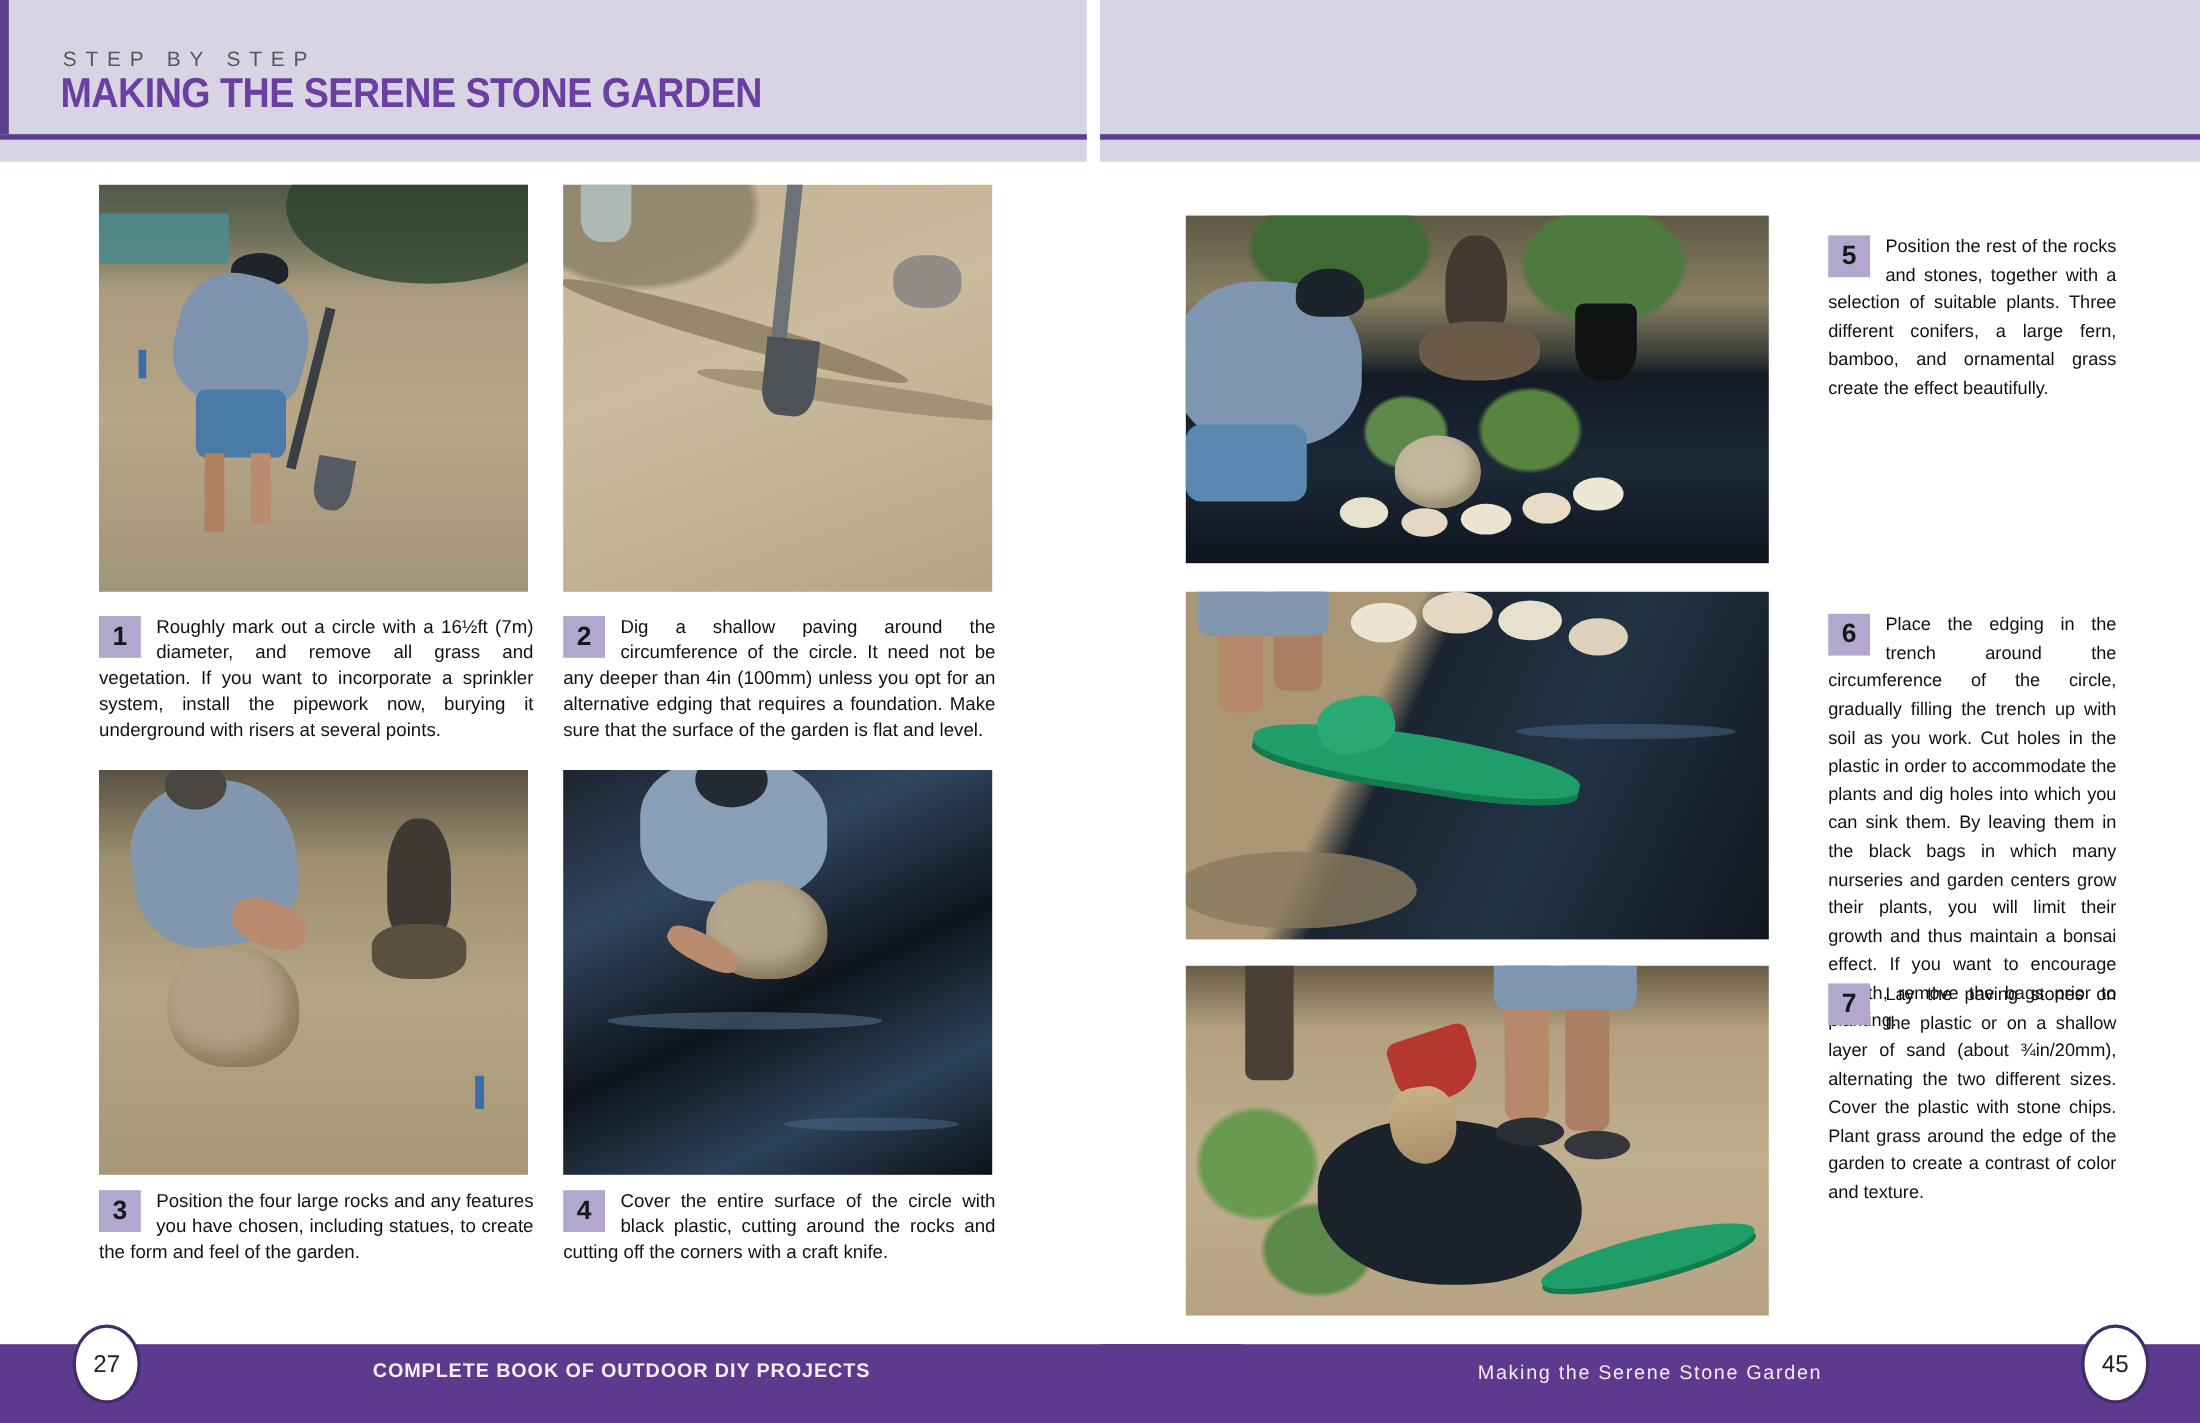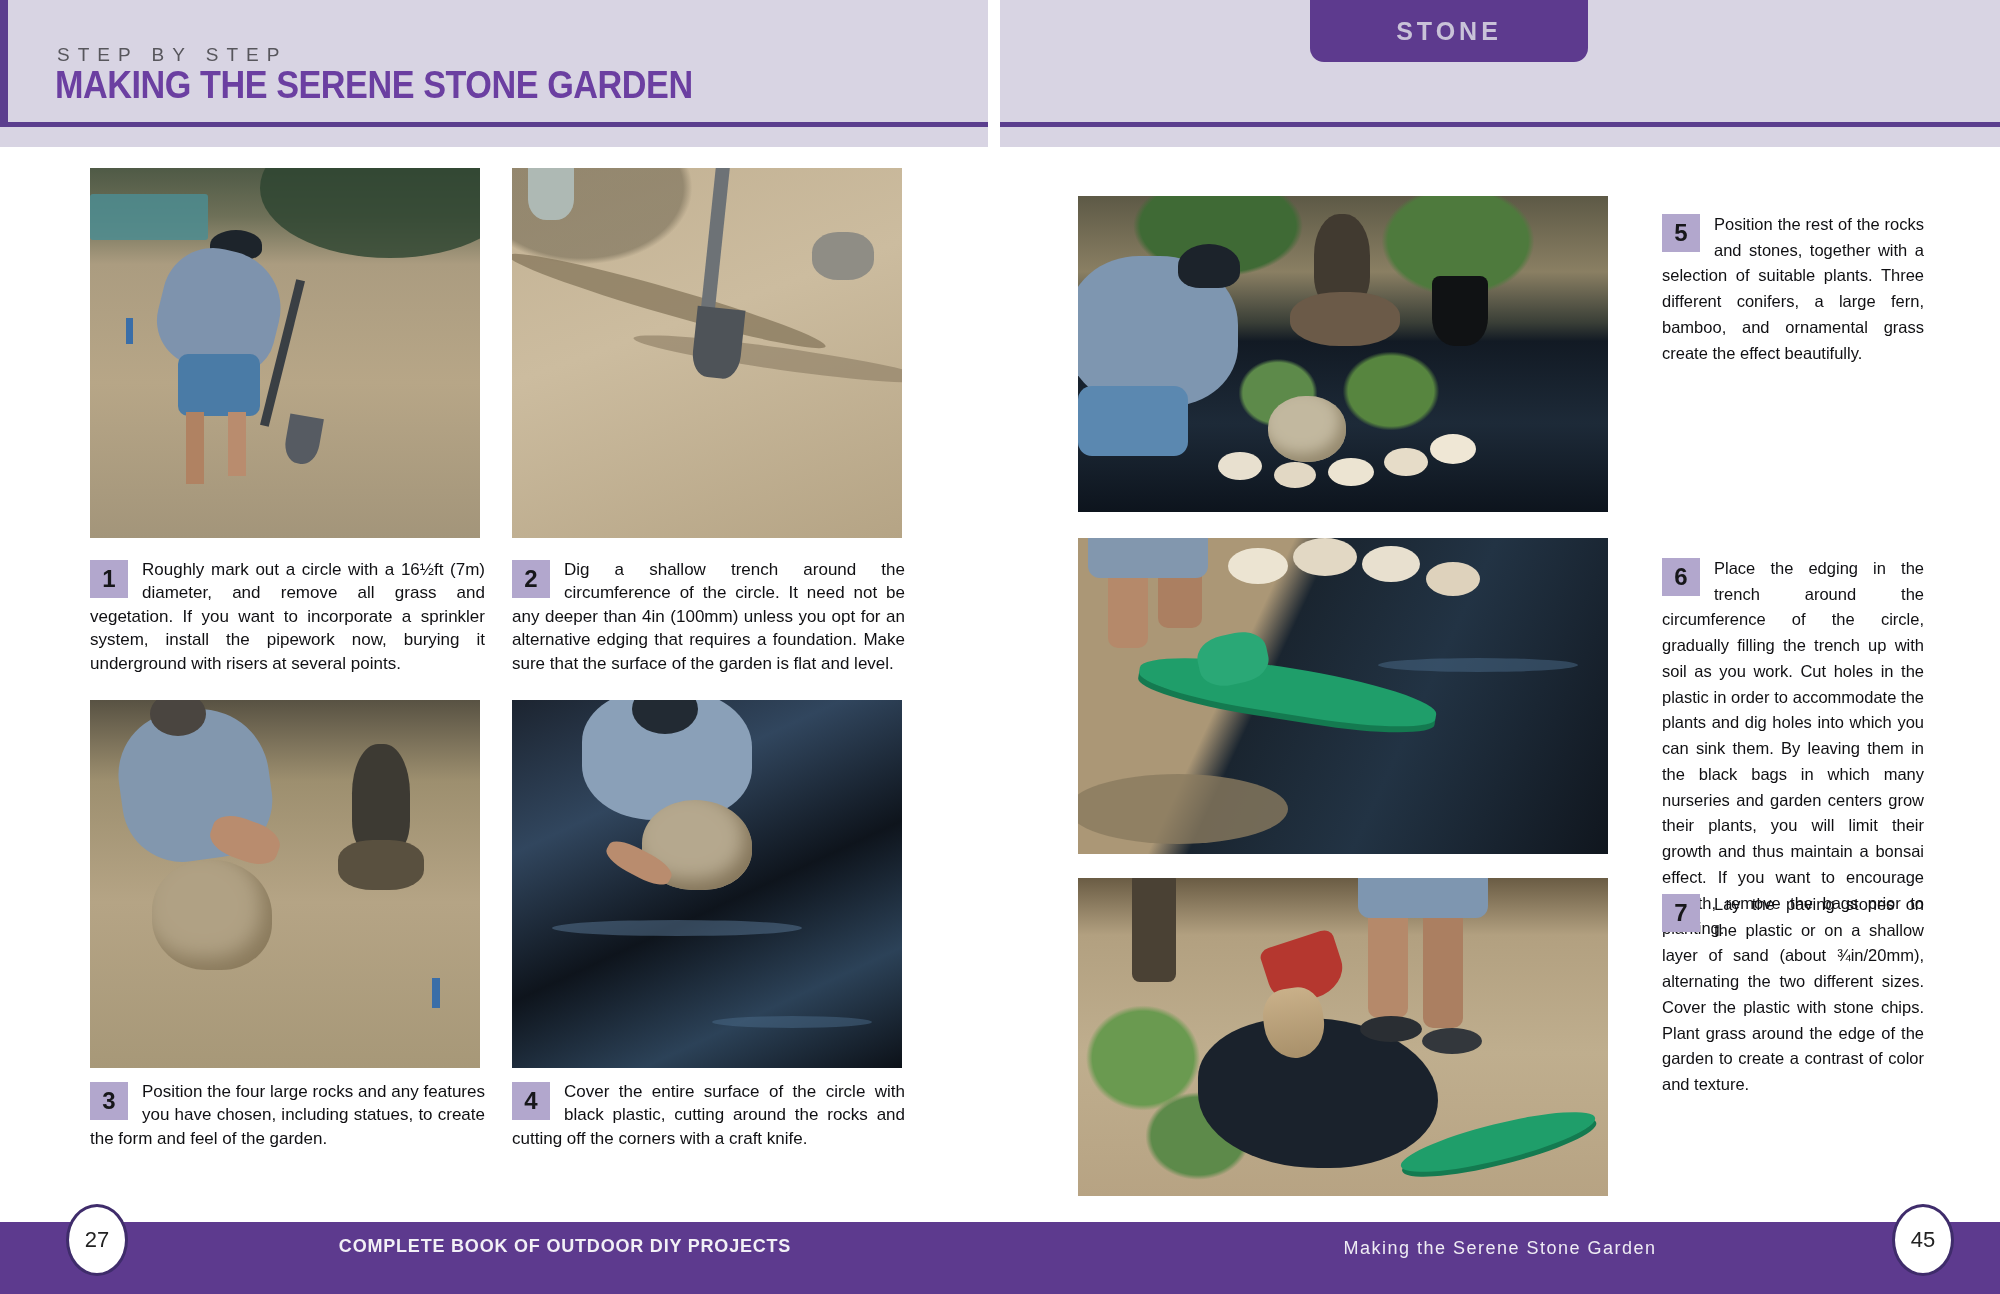--- a/index.html
+++ b/index.html
@@ -47,23 +47,20 @@
 
   <div class="band band-left"></div>
   <div class="band band-right"></div>
   <div class="edge-strip"></div>
   <div class="rule rule-left"></div>
   <div class="rule rule-right"></div>
 
   <div class="eyebrow">STEP BY STEP</div>
   <div class="page-title">MAKING THE SERENE STONE GARDEN</div>
 
-  <div class="stone-tab">
-    <span>STONE</span>
-  </div>
 
   <div class="photo" style="left:90px;top:168px;width:390px;height:370px;background:linear-gradient(180deg,#4f5a46 0%,#6e7058 13%,#ab9c80 26%,#b7a687 58%,#a3957a 100%);" aria-label="Man marking out and digging the circle with a spade in a garden">
     <div class="ph" style="left:0;top:26px;width:118px;height:46px;background:#4c8c90;border-radius:3px;opacity:.85;"></div>
     <div class="ph" style="right:-40px;top:-50px;width:260px;height:140px;background:#2c4430;border-radius:50%;opacity:.8;"></div>
     <div class="ph" style="left:120px;top:62px;width:52px;height:30px;background:#1d242b;border-radius:50% 50% 35% 35%;"></div>
     <div class="ph" style="left:70px;top:82px;width:120px;height:120px;background:#7e93ad;border-radius:42% 48% 34% 38%;transform:rotate(14deg);"></div>
     <div class="ph" style="left:88px;top:186px;width:82px;height:62px;background:#4a7ba6;border-radius:10px;"></div>
     <div class="ph" style="left:96px;top:244px;width:18px;height:72px;background:#b08262;"></div>
     <div class="ph" style="left:138px;top:244px;width:18px;height:64px;background:#b98c6e;"></div>
     <div class="ph" style="left:188px;top:110px;width:9px;height:150px;background:#3a3f44;transform:rotate(14deg);"></div>
@@ -99,21 +96,21 @@
     <div class="ph" style="left:40px;top:220px;width:250px;height:16px;background:#5a7896;border-radius:50%;opacity:.5;"></div>
     <div class="ph" style="left:200px;bottom:40px;width:160px;height:12px;background:#4a6a88;border-radius:50%;opacity:.5;"></div>
   </div>
 
   <div class="cap" style="left:90px;top:558px;width:395px;">
     <div class="badge">1</div>
     <span>Roughly mark out a circle with a 16½ft (7m) diameter, and remove all grass and vegetation. If you want to incorporate a sprinkler system, install the pipework now, burying it underground with risers at several points.</span>
   </div>
   <div class="cap" style="left:512px;top:558px;width:393px;">
     <div class="badge">2</div>
-    <span>Dig a shallow trench around the circumference of the circle. It need not be any deeper than 4in (100mm) unless you opt for an alternative edging that requires a foundation. Make sure that the surface of the garden is flat and level.</span>
+    <span>Dig a shallow paving around the circumference of the circle. It need not be any deeper than 4in (100mm) unless you opt for an alternative edging that requires a foundation. Make sure that the surface of the garden is flat and level.</span>
   </div>
   <div class="cap" style="left:90px;top:1080px;width:395px;">
     <div class="badge">3</div>
     <span>Position the four large rocks and any features you have chosen, including statues, to create the form and feel of the garden.</span>
   </div>
   <div class="cap" style="left:512px;top:1080px;width:393px;">
     <div class="badge">4</div>
     <span>Cover the entire surface of the circle with black plastic, cutting around the rocks and cutting off the corners with a craft knife.</span>
   </div>
 

